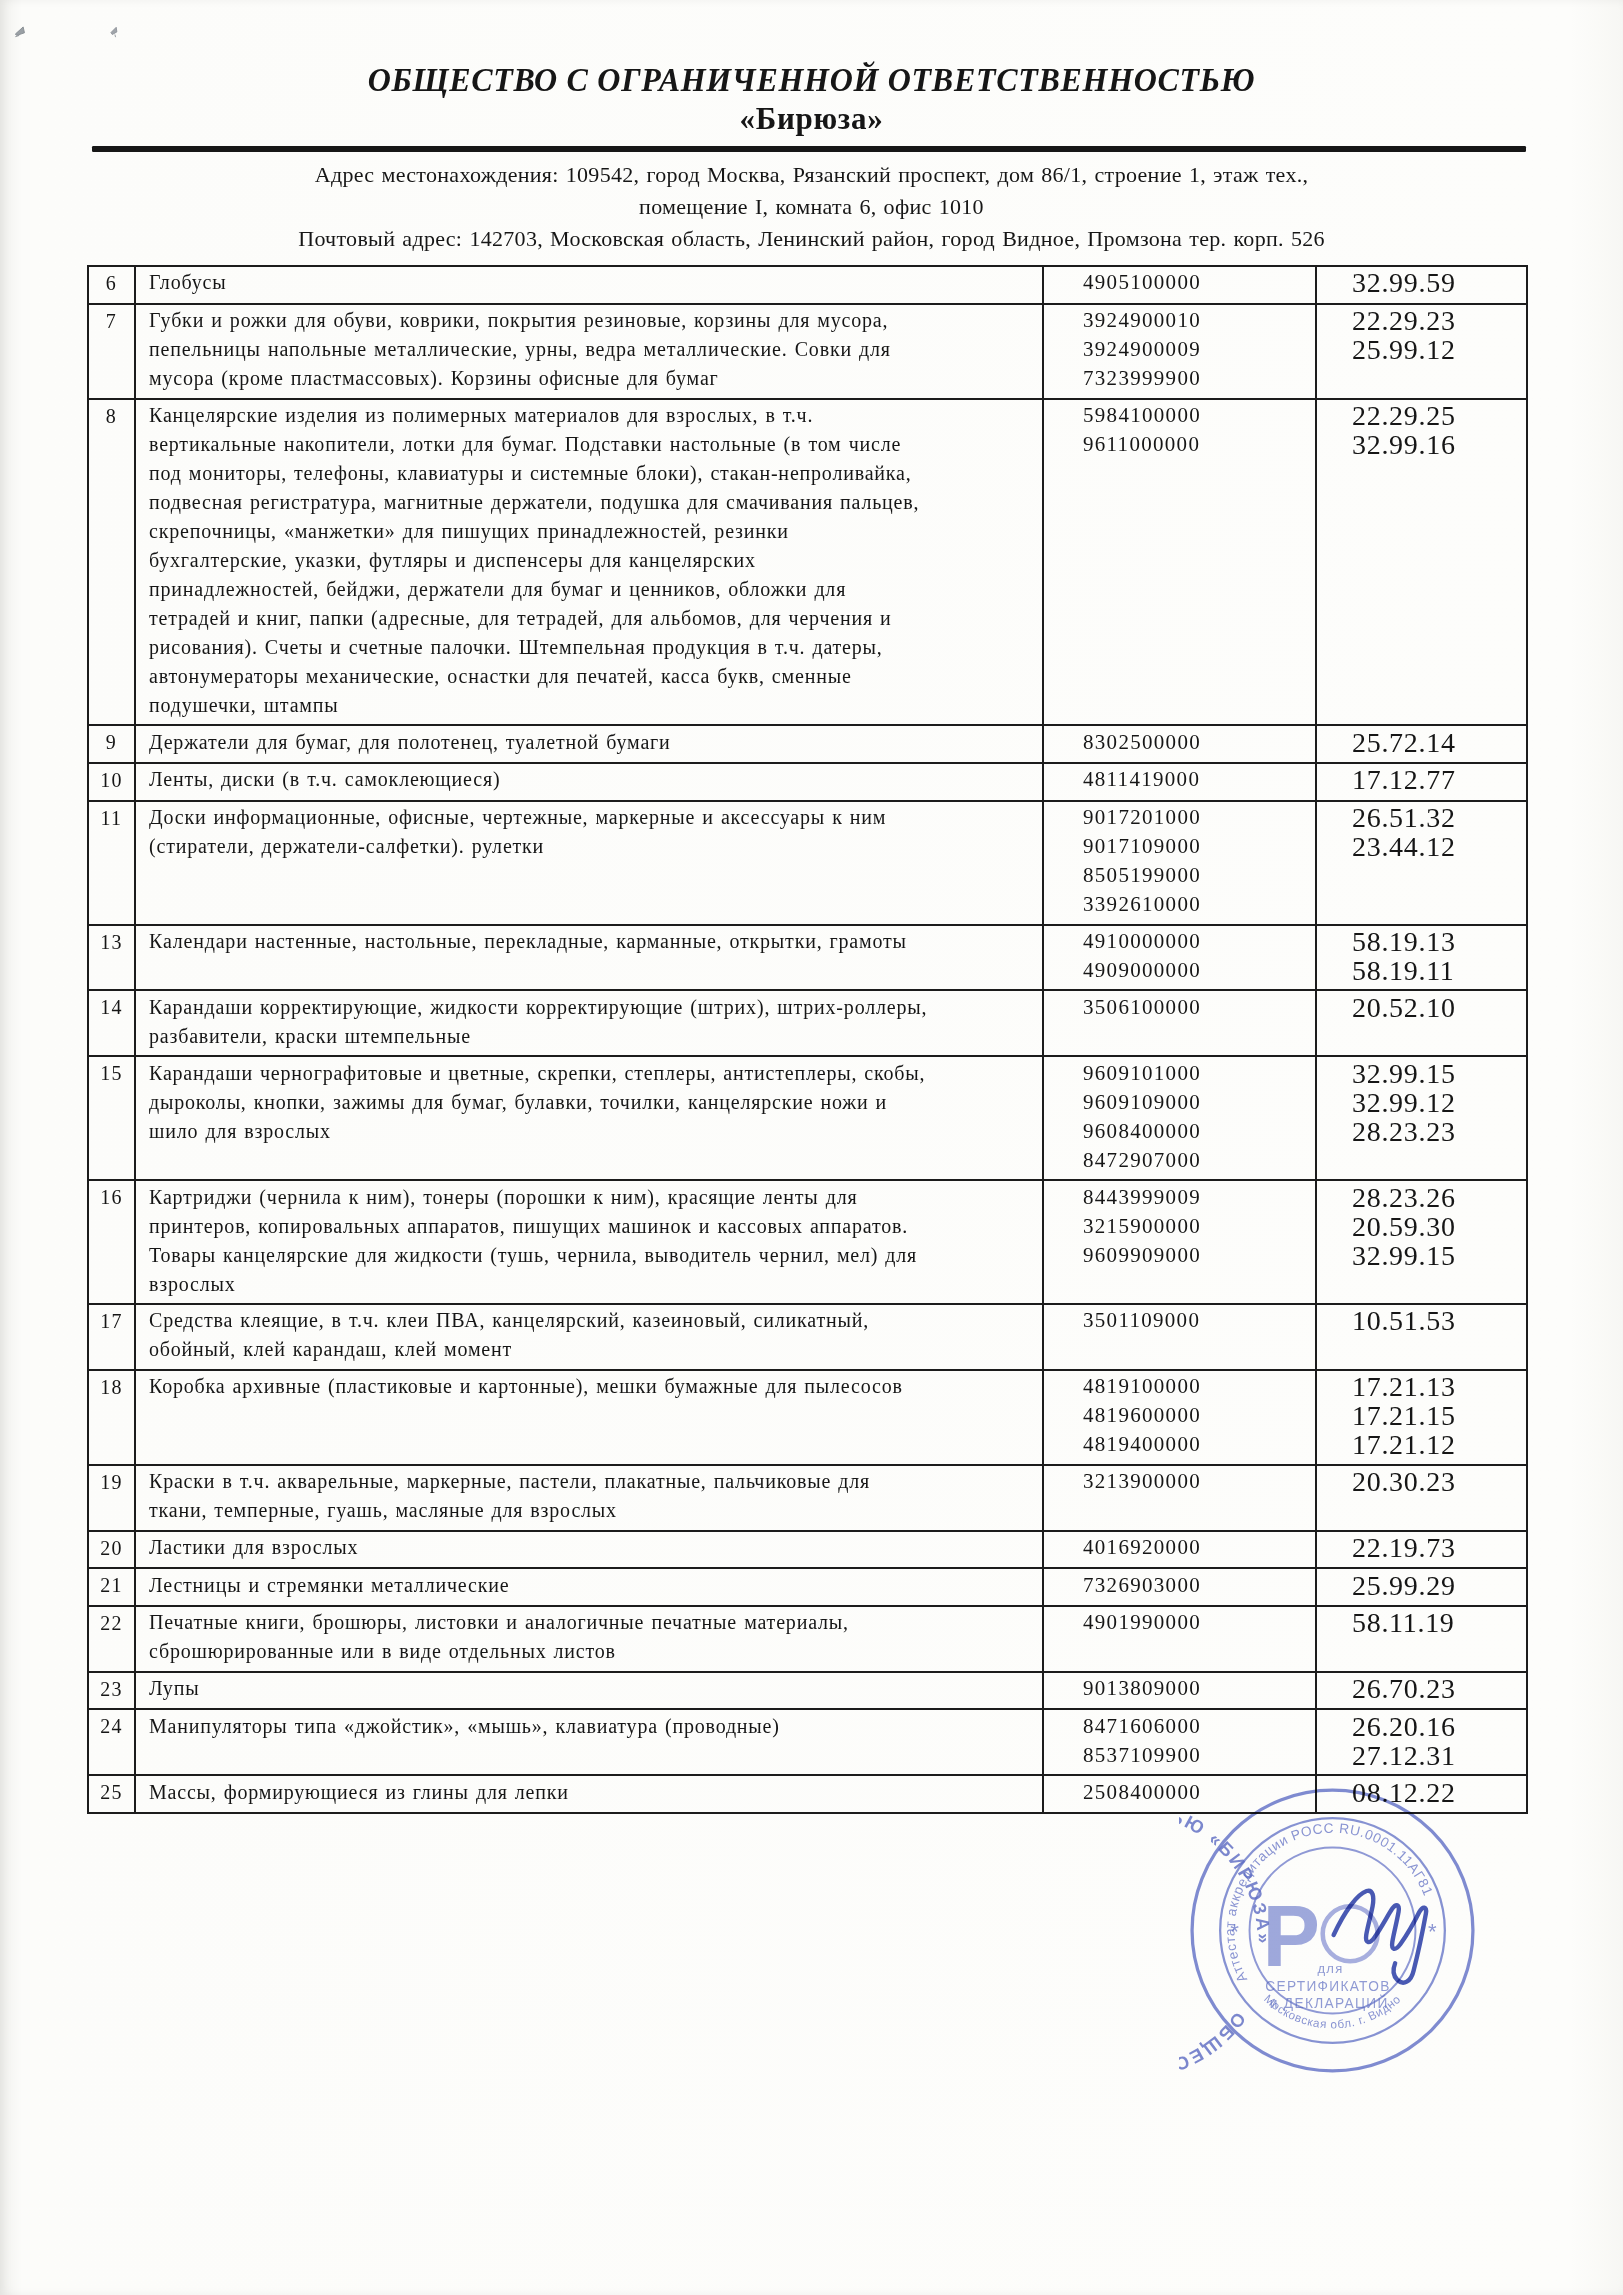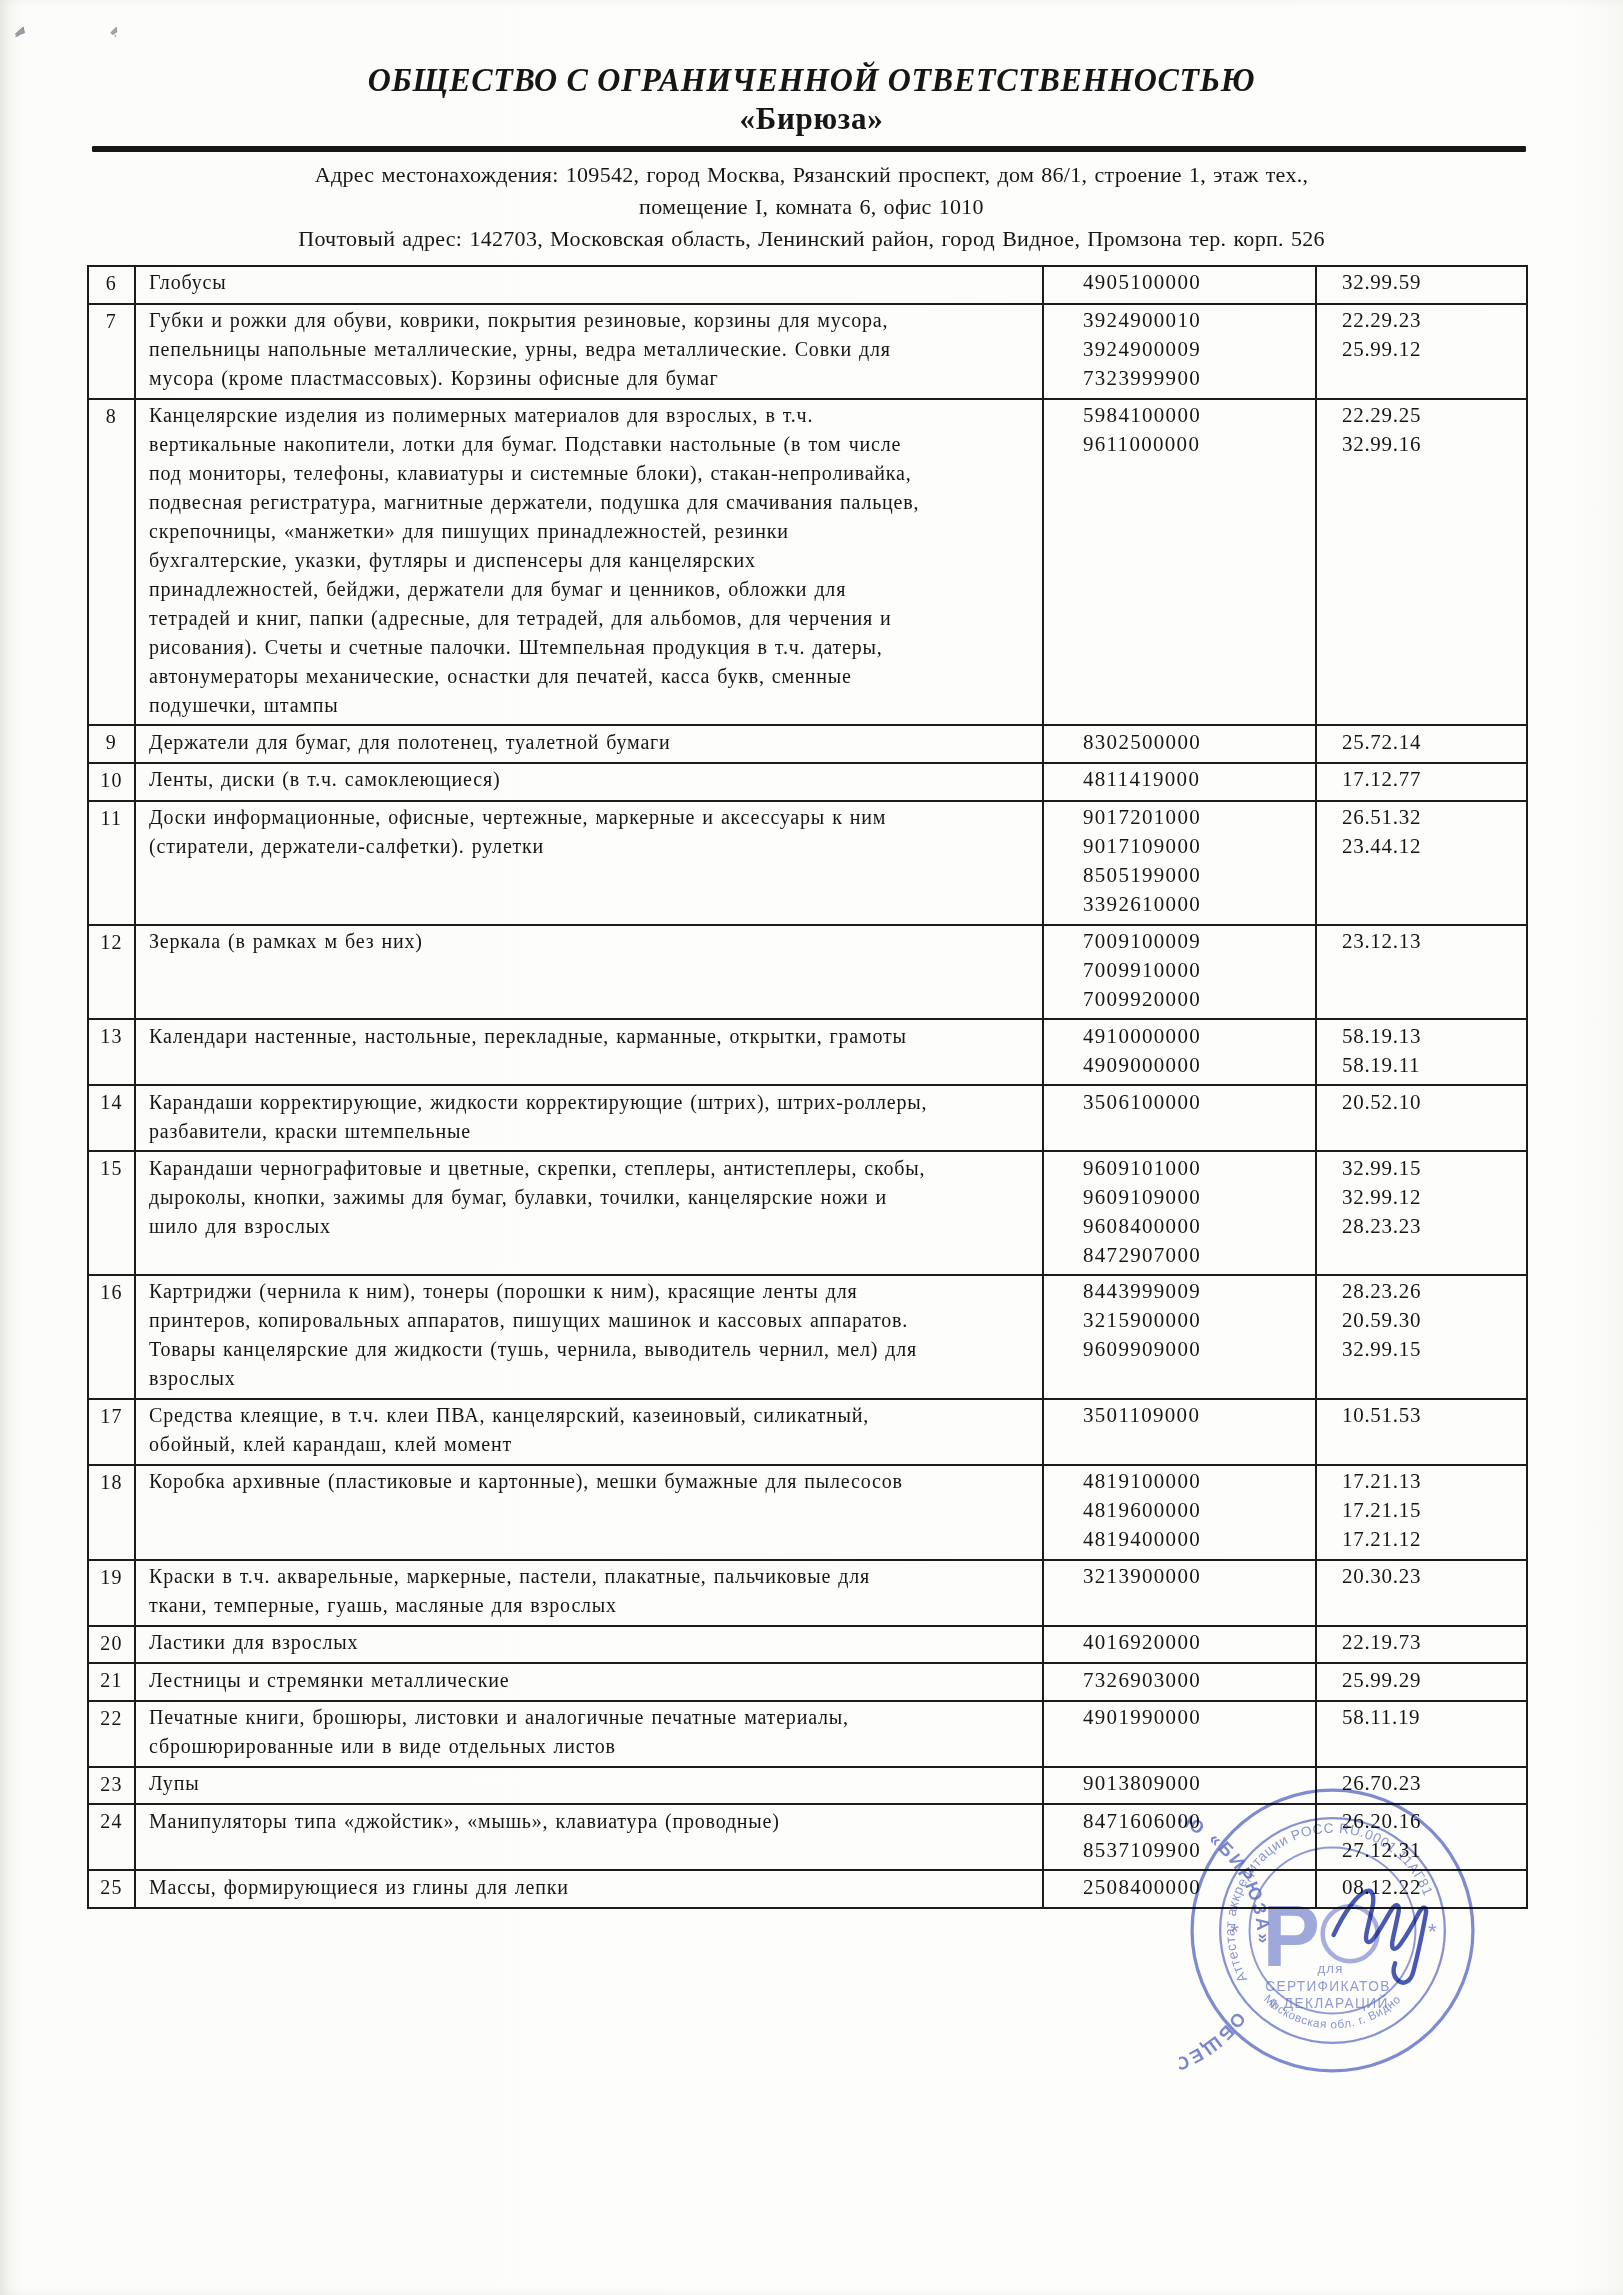--- a/index.html
+++ b/index.html
@@ -39,21 +39,21 @@
     border-collapse:collapse;
     table-layout:fixed;
     font-size:20px;line-height:29px;
   }
   table.products,td{border:2px solid #1c1c1c;}
   table.products{border-width:2.6px;}
   td{vertical-align:top;padding:1.3px 0 4.6px 0;}
   td.num{text-align:center;padding-top:2px;letter-spacing:1.3px;}
   td.desc{padding-left:13px;padding-right:113px;letter-spacing:0.8px;word-spacing:1.3px;}
   td.codes{padding-left:39px;font-size:21px;letter-spacing:1.3px;}
-  td.okpd{padding-left:25px;font-size:21px;letter-spacing:0.7px;}
+  td.okpd{padding-left:35px;font-size:28px;letter-spacing:0.7px;}
   .code-line{white-space:nowrap;}
   
   .stamp-wrap{
     position:absolute;left:1179px;top:1777px;width:307px;height:307px;
     mix-blend-mode:multiply;opacity:.92;pointer-events:none;
   }
   .sig-wrap{
     position:absolute;left:1178px;top:1766px;width:340px;height:340px;
     mix-blend-mode:multiply;pointer-events:none;
   }
@@ -165,32 +165,20 @@
             <div class="code-line">9017109000</div>
             <div class="code-line">8505199000</div>
             <div class="code-line">3392610000</div>
           </td>
       <td class="okpd">
             <div class="code-line">26.51.32</div>
             <div class="code-line">23.44.12</div>
           </td>
     </tr>
 
-    <tr>
-      <td class="num">12</td>
-      <td class="desc">Зеркала (в рамках м без них)</td>
-      <td class="codes">
-            <div class="code-line">7009100009</div>
-            <div class="code-line">7009910000</div>
-            <div class="code-line">7009920000</div>
-          </td>
-      <td class="okpd">
-            <div class="code-line">23.12.13</div>
-          </td>
-    </tr>
 
     <tr>
       <td class="num">13</td>
       <td class="desc">Календари настенные, настольные, перекладные, карманные, открытки, грамоты</td>
       <td class="codes">
             <div class="code-line">4910000000</div>
             <div class="code-line">4909000000</div>
           </td>
       <td class="okpd">
             <div class="code-line">58.19.13</div>

